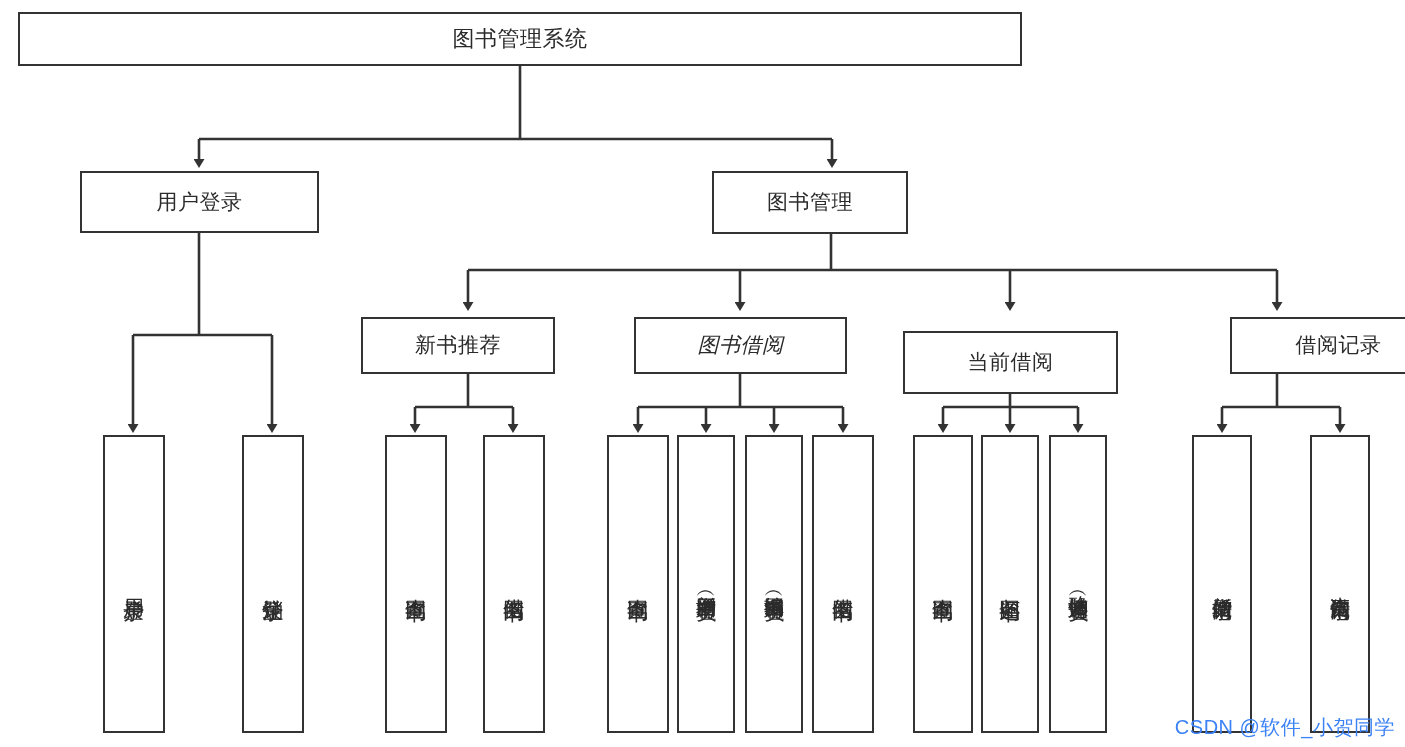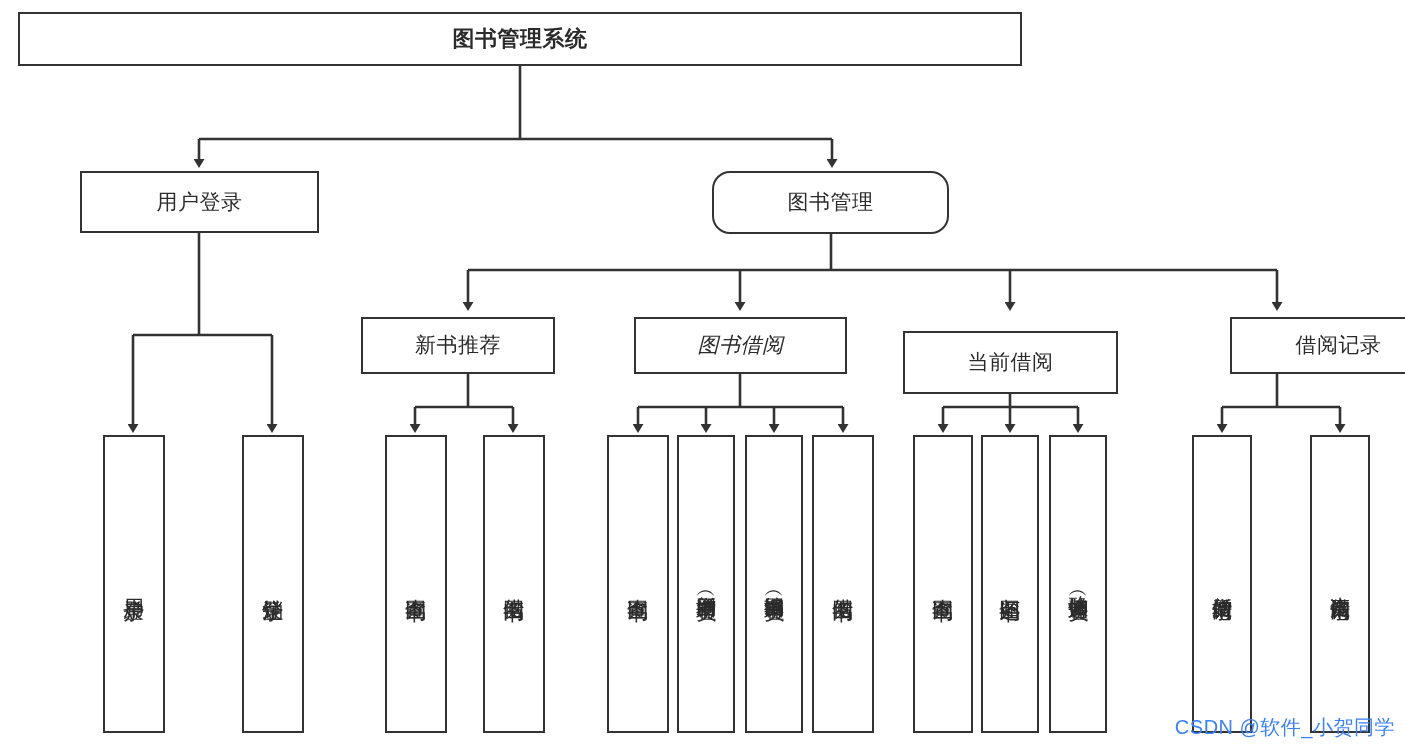--- a/index.html
+++ b/index.html
@@ -122,28 +122,28 @@
       <path d="M1010,407 L1010,425" marker-end="url(#arrow)"></path>
       <path d="M1078,407 L1078,425" marker-end="url(#arrow)"></path>
 
       <path d="M1277,374 L1277,407"></path>
       <path d="M1222,407 L1340,407"></path>
       <path d="M1222,407 L1222,425" marker-end="url(#arrow)"></path>
       <path d="M1340,407 L1340,425" marker-end="url(#arrow)"></path>
     </g>
   </svg>
 
-  <div class="node root" style="left:18px; top:12px; width:1004px; height:54px;font-weight:bold;">
+  <div class="node root" style="left:18px; top:12px; width:1004px; height:54px;">
     <span class="label">图书管理系统</span>
   </div>
 
   <div class="node" style="left:80px; top:171px; width:239px; height:62px;">
     <span class="label">用户登录</span>
   </div>
-  <div class="node" style="left:712px; top:171px; width:237px; height:63px;border-radius:18px;">
+  <div class="node" style="left:712px; top:171px; width:196px; height:63px;">
     <span class="label">图书管理</span>
   </div>
 
   <div class="node" style="left:361px; top:317px; width:194px; height:57px;">
     <span class="label">新书推荐</span>
   </div>
   <div class="node" style="left:634px; top:317px; width:213px; height:57px;font-style:italic;">
     <span class="label">图书借阅</span>
   </div>
   <div class="node" style="left:903px; top:331px; width:215px; height:63px;justify-content:center;">

